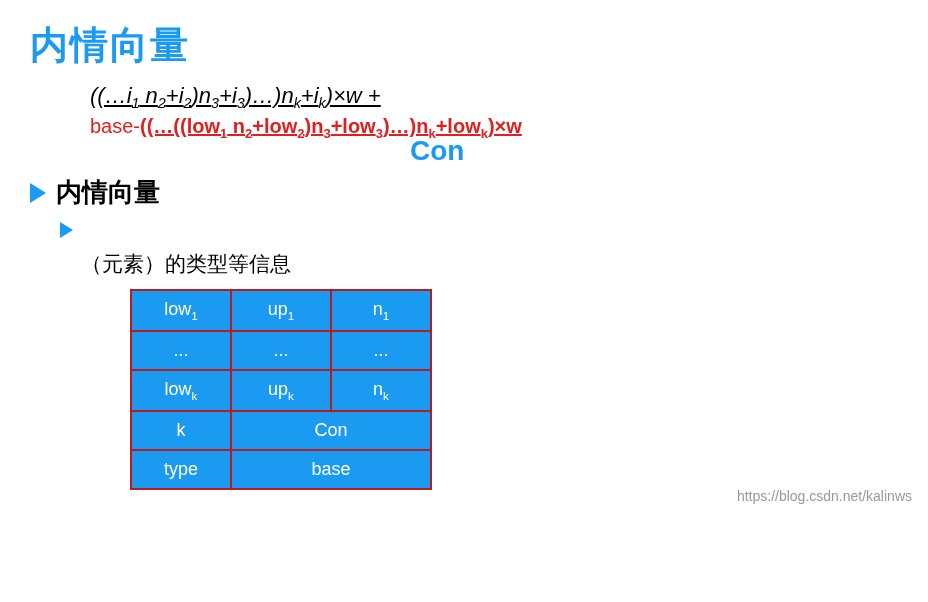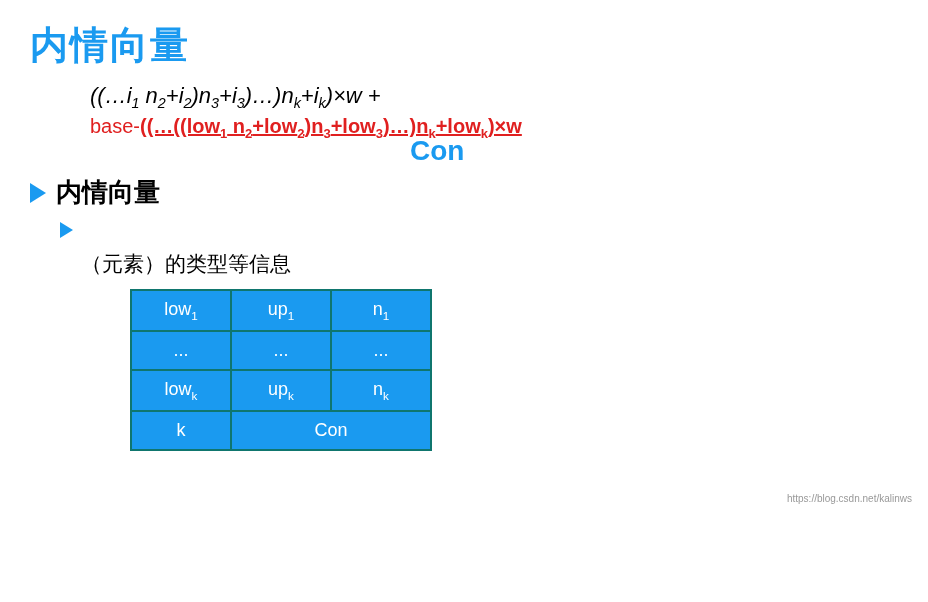--- a/index.html
+++ b/index.html
@@ -32,20 +32,21 @@
 
     
     .formula-area {
       margin-left: 60px;
       margin-bottom: 4px;
     }
 
     .formula-line1 {
       font-size: 22px;
       color: #000;
+      text-decoration: underline;
       font-style: italic;
       margin-bottom: 2px;
       display: inline-block;
     }
 
     .formula-line2 {
       font-size: 20px;
       color: #e02020;
       display: block;
       margin-top: 2px;
@@ -113,37 +114,37 @@
     
     .info-table {
       border-collapse: collapse;
       margin-left: 100px;
       margin-top: 10px;
     }
 
     .info-table td {
       background: #1a9af0;
       color: #fff;
-      border: 2px solid #0f766e;
+      border: 2px solid #b91c1c;
       text-align: center;
       font-size: 18px;
       padding: 8px 20px;
       min-width: 100px;
     }
 
     .info-table td.wide-cell {
       min-width: 200px;
     }
 
     
     .watermark {
       position: absolute;
       bottom: 10px;
       right: 16px;
-      font-size: 10px;
+      font-size: 14px;
       color: #999;
     }
 
     sup, sub {
       font-size: 0.65em;
     }
   </style>
 </head>
 <body>
 
@@ -188,18 +189,22 @@
       </tr>
       <tr>
         <td>low<sub>k</sub></td>
         <td>up<sub>k</sub></td>
         <td>n<sub>k</sub></td>
       </tr>
       <tr>
         <td>k</td>
         <td class="wide-cell" colspan="2">Con</td>
       </tr>
+      <tr>
+        <td>type</td>
+        <td class="wide-cell" colspan="2">base</td>
+      </tr>
     </tbody>
   </table>
 
   <div class="watermark">https://blog.csdn.net/kalinws</div>
 
 </div>
 
 </body></html>

